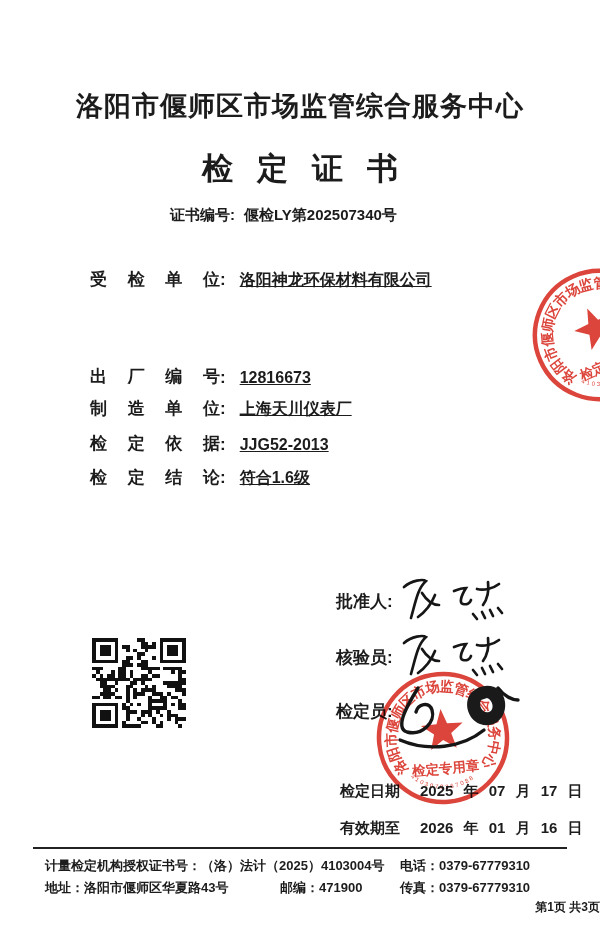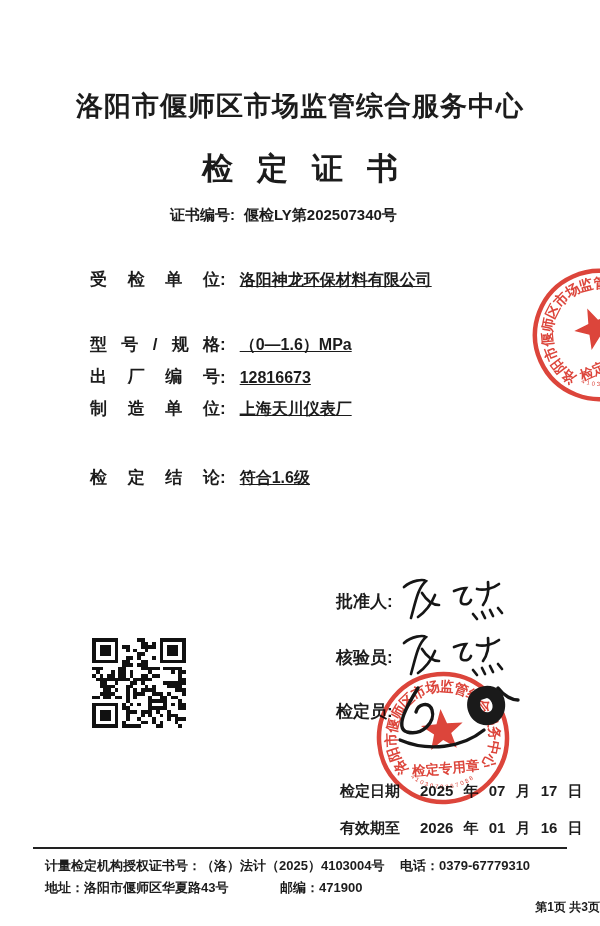--- a/index.html
+++ b/index.html
@@ -46,28 +46,28 @@
   <div class="org-title">洛阳市偃师区市场监管综合服务中心</div>
   <div class="doc-title">检定证书</div>
 
   <div class="certno-row">
     <span class="certno-label">证书编号:</span><span class="certno-value">偃检LY第202507340号</span>
   </div>
 
   <div class="field-row" style="top:268px">
     <span class="f-label">受检单位</span><span class="f-colon">:</span><span class="f-value">洛阳神龙环保材料有限公司</span>
   </div>
-  <div class="field-row" style="top:333px">
-    <span class="f-label">型号/规格</span><span class="f-colon">:</span><span class="f-value">（0—1.6）MPa</span>
-  </div>
   <div class="field-row" style="top:365px">
     <span class="f-label">出厂编号</span><span class="f-colon">:</span><span class="f-value">12816673</span>
   </div>
   <div class="field-row" style="top:397px">
     <span class="f-label">制造单位</span><span class="f-colon">:</span><span class="f-value">上海天川仪表厂</span>
+  </div>
+  <div class="field-row" style="top:432px">
+    <span class="f-label">检定依据</span><span class="f-colon">:</span><span class="f-value">JJG52-2013</span>
   </div>
   <div class="field-row" style="top:466px">
     <span class="f-label">检定结论</span><span class="f-colon">:</span><span class="f-value">符合1.6级</span>
   </div>
 
   <div class="sig-row" style="top:590px">批准人:</div>
   <div class="sig-row" style="top:646px">核验员:</div>
   <div class="sig-row" style="top:700px">检定员:</div>
 
   <svg class="sig-svg" style="left:398px;top:576px" width="112" height="54" viewBox="0 0 112 54">
@@ -353,15 +353,16 @@
   <div class="date-row" style="top:819px">
     <span>有效期至</span><span class="date-value">2026 年 01 月 16 日</span>
   </div>
 
   <div class="divider"></div>
 
   <div class="foot-line" style="top:857px;left:45px">计量检定机构授权证书号：（洛）法计（2025）4103004号</div>
   <div class="foot-line" style="top:857px;left:400px">电话：0379-67779310</div>
   <div class="foot-line" style="top:879px;left:45px">地址：洛阳市偃师区华夏路43号</div>
   <div class="foot-line" style="top:879px;left:280px">邮编：471900</div>
+  <div class="foot-line" style="top:879px;left:400px">传真：0379-67779310</div>
   <div class="page-info">第1页  共3页</div>
 
 </div>
 
 </body></html>

